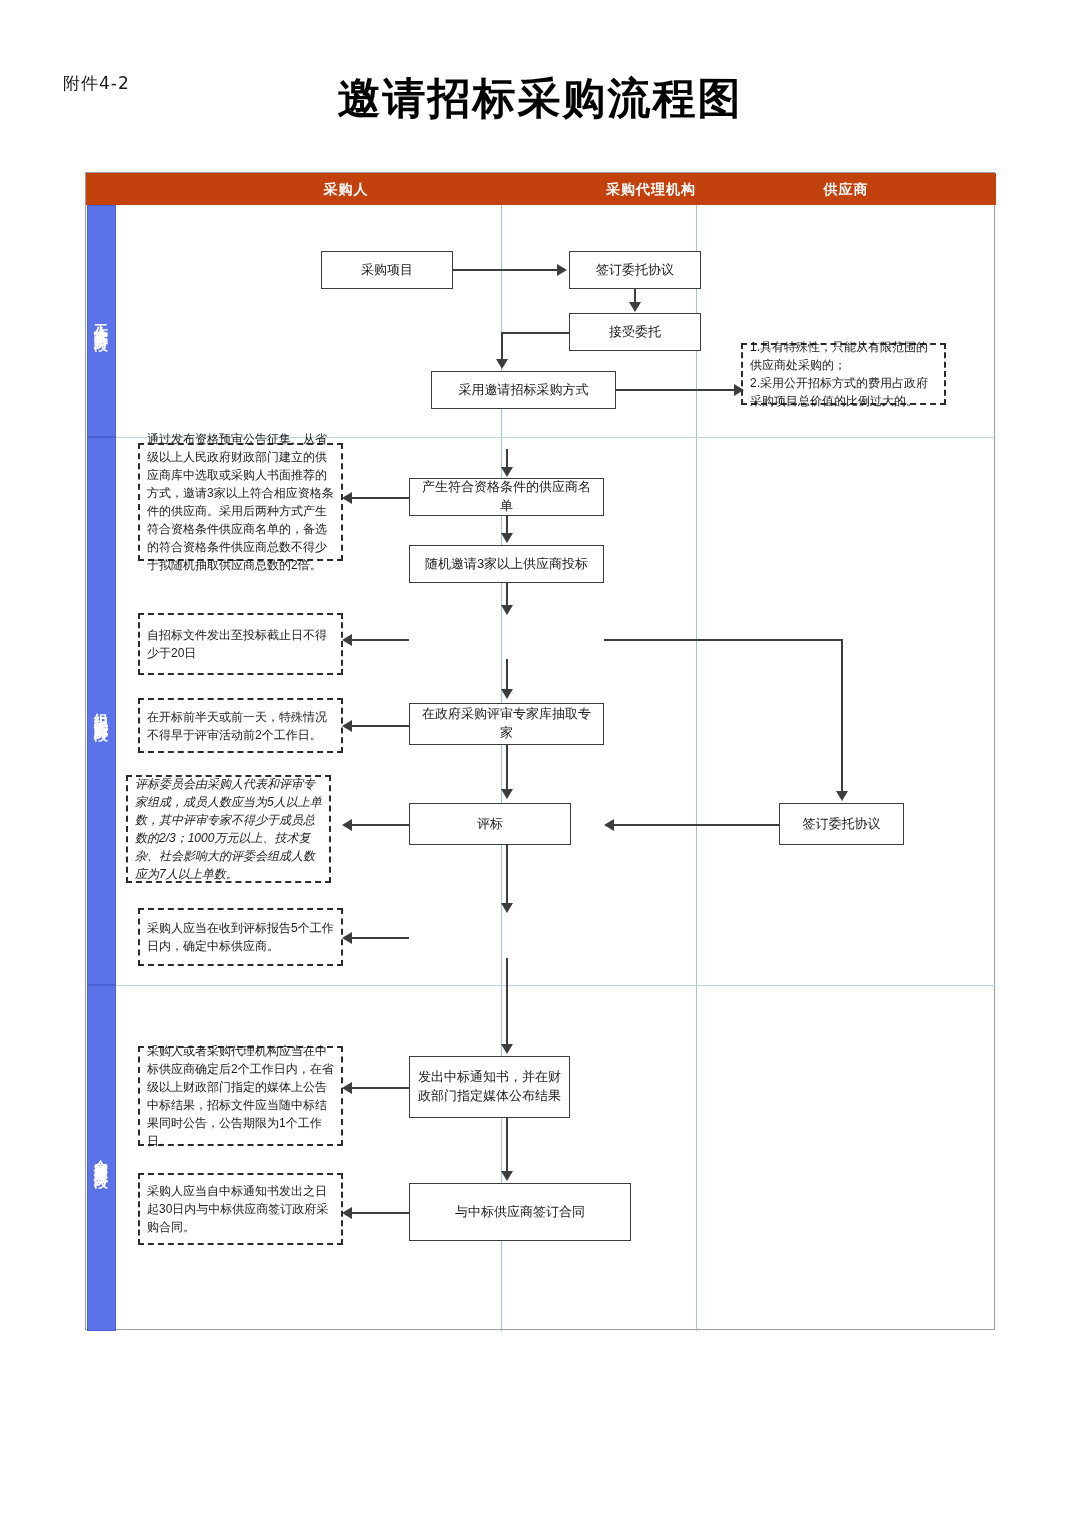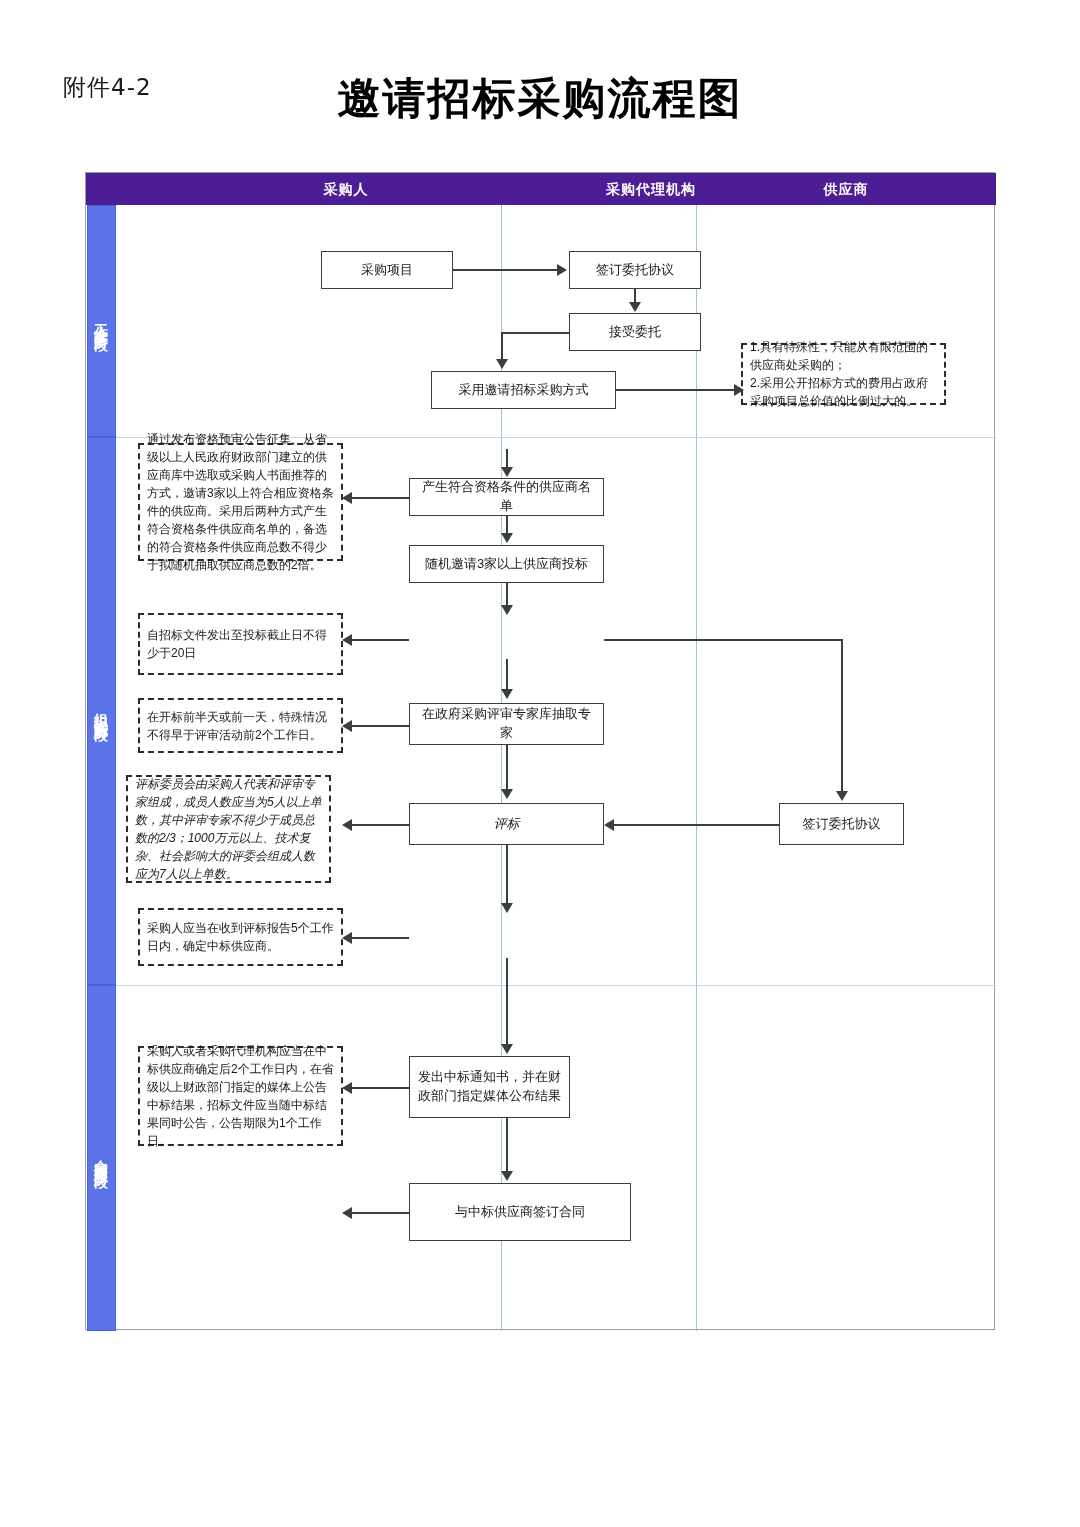--- a/index.html
+++ b/index.html
@@ -4,40 +4,40 @@
 <style>
   html,body{margin:0;padding:0;}
   body{
     width:1080px;height:1527px;background:#ffffff;
     font-family:"Liberation Sans","DejaVu Sans",sans-serif;
     position:relative;overflow:hidden;
   }
   
   #doc-ref{
     position:absolute;left:63px;top:72px;
-    font-size:23px;color:#1a1a1a;letter-spacing:1px;
+    font-size:17px;color:#1a1a1a;letter-spacing:1px;
     font-family:"DejaVu Sans",sans-serif;
   }
   #doc-title{
     position:absolute;left:0;top:70px;width:1080px;
     text-align:center;font-size:43px;font-weight:bold;color:#000;
     letter-spacing:2px;
   }
   
   #diagram{
     position:absolute;left:85px;top:172px;
     width:910px;height:1158px;
     background:#fff;
     border:1px solid #9aa0a6;
     box-sizing:border-box;
   }
   
   .swim-head{
     position:absolute;left:0;top:0;width:910px;height:32px;
-    background:#4c1d95;
+    background:#c2410c;
     box-sizing:border-box;
   }
   .swim-head .cell{
     position:absolute;top:0;height:32px;line-height:32px;
     color:#ffffff;font-size:14px;font-weight:bold;text-align:center;
     letter-spacing:1px;
   }
   .swim-head .c1{left:0;width:520px;}
   .swim-head .c2{left:520px;width:90px;}
   .swim-head .c3{left:610px;width:300px;}
@@ -152,21 +152,21 @@
 
   <div class="note" style="left:52px;top:440px;width:205px;height:62px;">自招标文件发出至投标截止日不得少于20日</div>
 
 
   <div class="note" style="left:52px;top:525px;width:205px;height:55px;">在开标前半天或前一天，特殊情况不得早于评审活动前2个工作日。</div>
 
   <div class="node" style="left:323px;top:530px;width:195px;height:42px;">在政府采购评审专家库抽取专家</div>
 
   <div class="note" style="left:40px;top:602px;width:205px;height:108px;font-style:italic;">评标委员会由采购人代表和评审专家组成，成员人数应当为5人以上单数，其中评审专家不得少于成员总数的2/3；1000万元以上、技术复杂、社会影响大的评委会组成人数应为7人以上单数。</div>
 
-  <div class="node" style="left:323px;top:630px;width:195px;height:42px;font-style:italic;">评标</div>
+  <div class="node" style="left:323px;top:630px;width:162px;height:42px;">评标</div>
 
   <div class="node" style="left:693px;top:630px;width:125px;height:42px;">签订委托协议</div>
 
   <div class="note" style="left:52px;top:735px;width:205px;height:58px;">采购人应当在收到评标报告5个工作日内，确定中标供应商。</div>
 
 
   <div class="conn h" style="left:263px;top:324px;width:60px;"></div>
   <div class="arrow left" style="left:256px;top:319px;"></div>
 
   <div class="conn v" style="left:420px;top:276px;height:19px;"></div>
@@ -203,20 +203,21 @@
   <div class="conn v" style="left:420px;top:672px;height:58px;"></div>
   <div class="arrow down" style="left:415px;top:730px;"></div>
 
   <div class="conn h" style="left:263px;top:764px;width:60px;"></div>
   <div class="arrow left" style="left:256px;top:759px;"></div>
 
   <div class="note" style="left:52px;top:873px;width:205px;height:100px;">采购人或者采购代理机构应当在中标供应商确定后2个工作日内，在省级以上财政部门指定的媒体上公告中标结果，招标文件应当随中标结果同时公告，公告期限为1个工作日。</div>
 
   <div class="node" style="left:323px;top:883px;width:161px;height:62px;">发出中标通知书，并在财政部门指定媒体公布结果</div>
 
+  <div class="note" style="left:52px;top:1000px;width:205px;height:72px;">采购人应当自中标通知书发出之日起30日内与中标供应商签订政府采购合同。</div>
 
   <div class="node" style="left:323px;top:1010px;width:222px;height:58px;">与中标供应商签订合同</div>
 
   <div class="conn v" style="left:420px;top:785px;height:86px;"></div>
   <div class="arrow down" style="left:415px;top:871px;"></div>
 
   <div class="conn h" style="left:263px;top:914px;width:60px;"></div>
   <div class="arrow left" style="left:256px;top:909px;"></div>
 
   <div class="conn v" style="left:420px;top:945px;height:53px;"></div>

